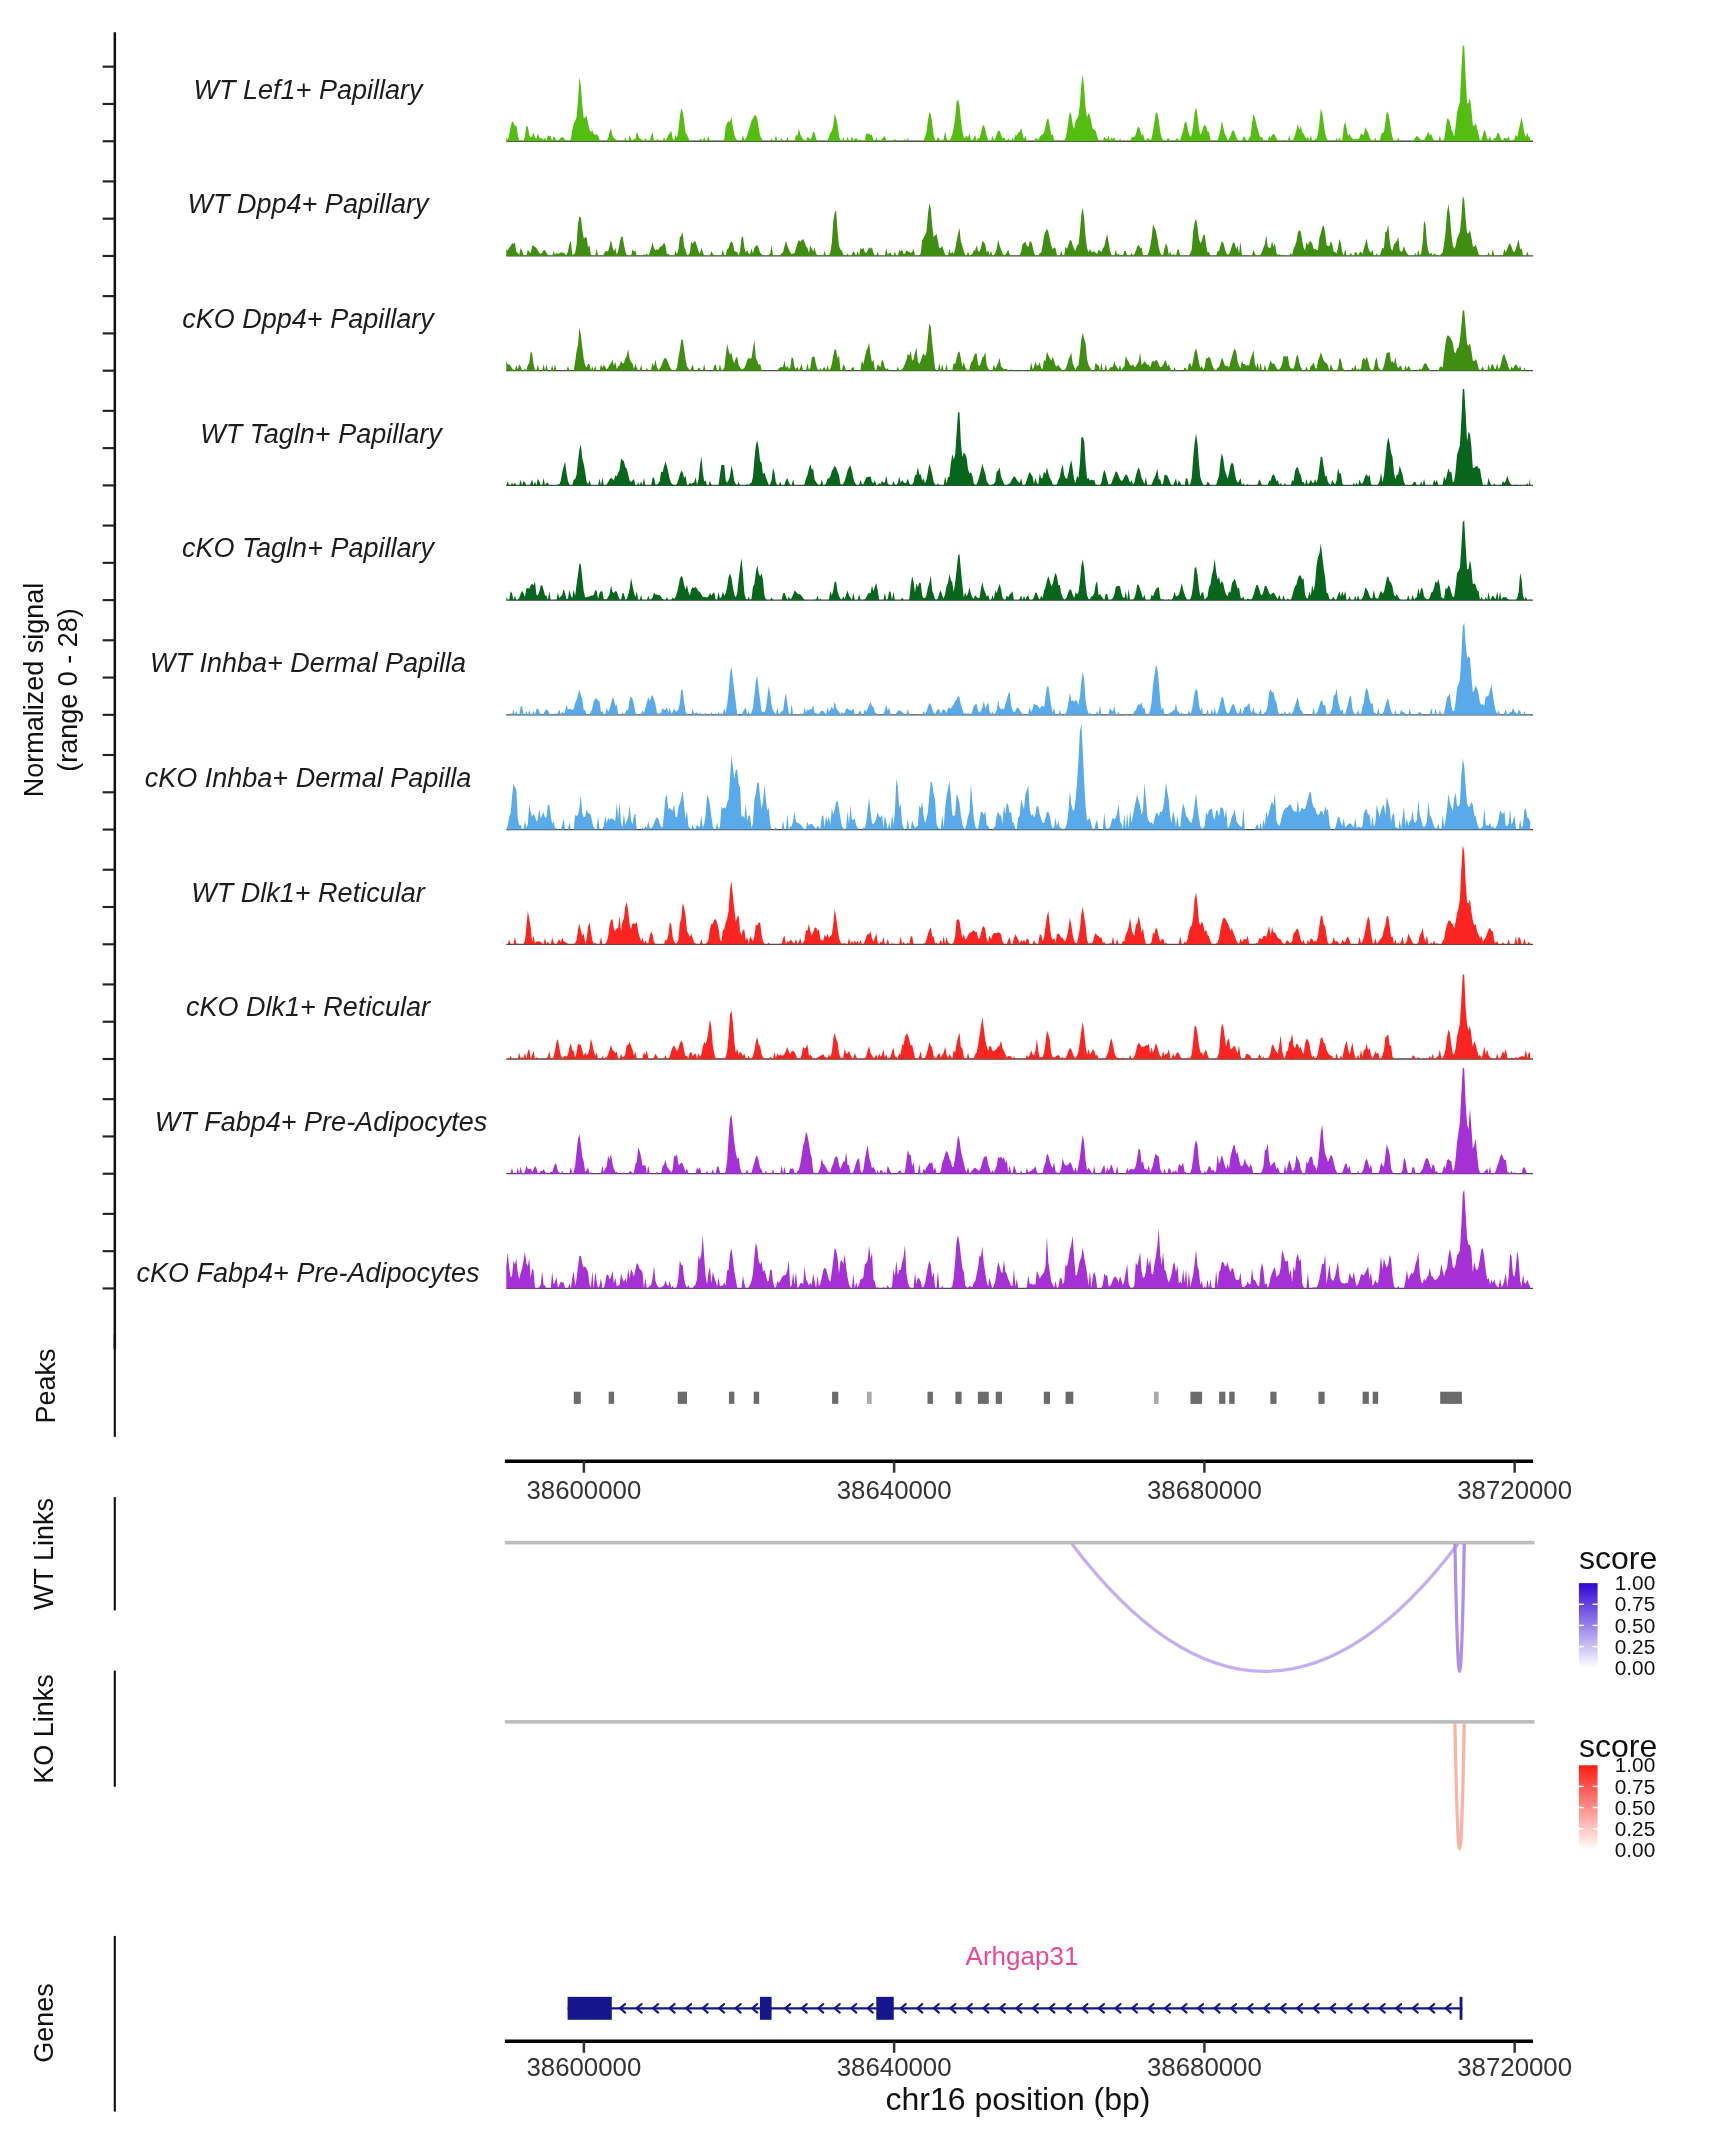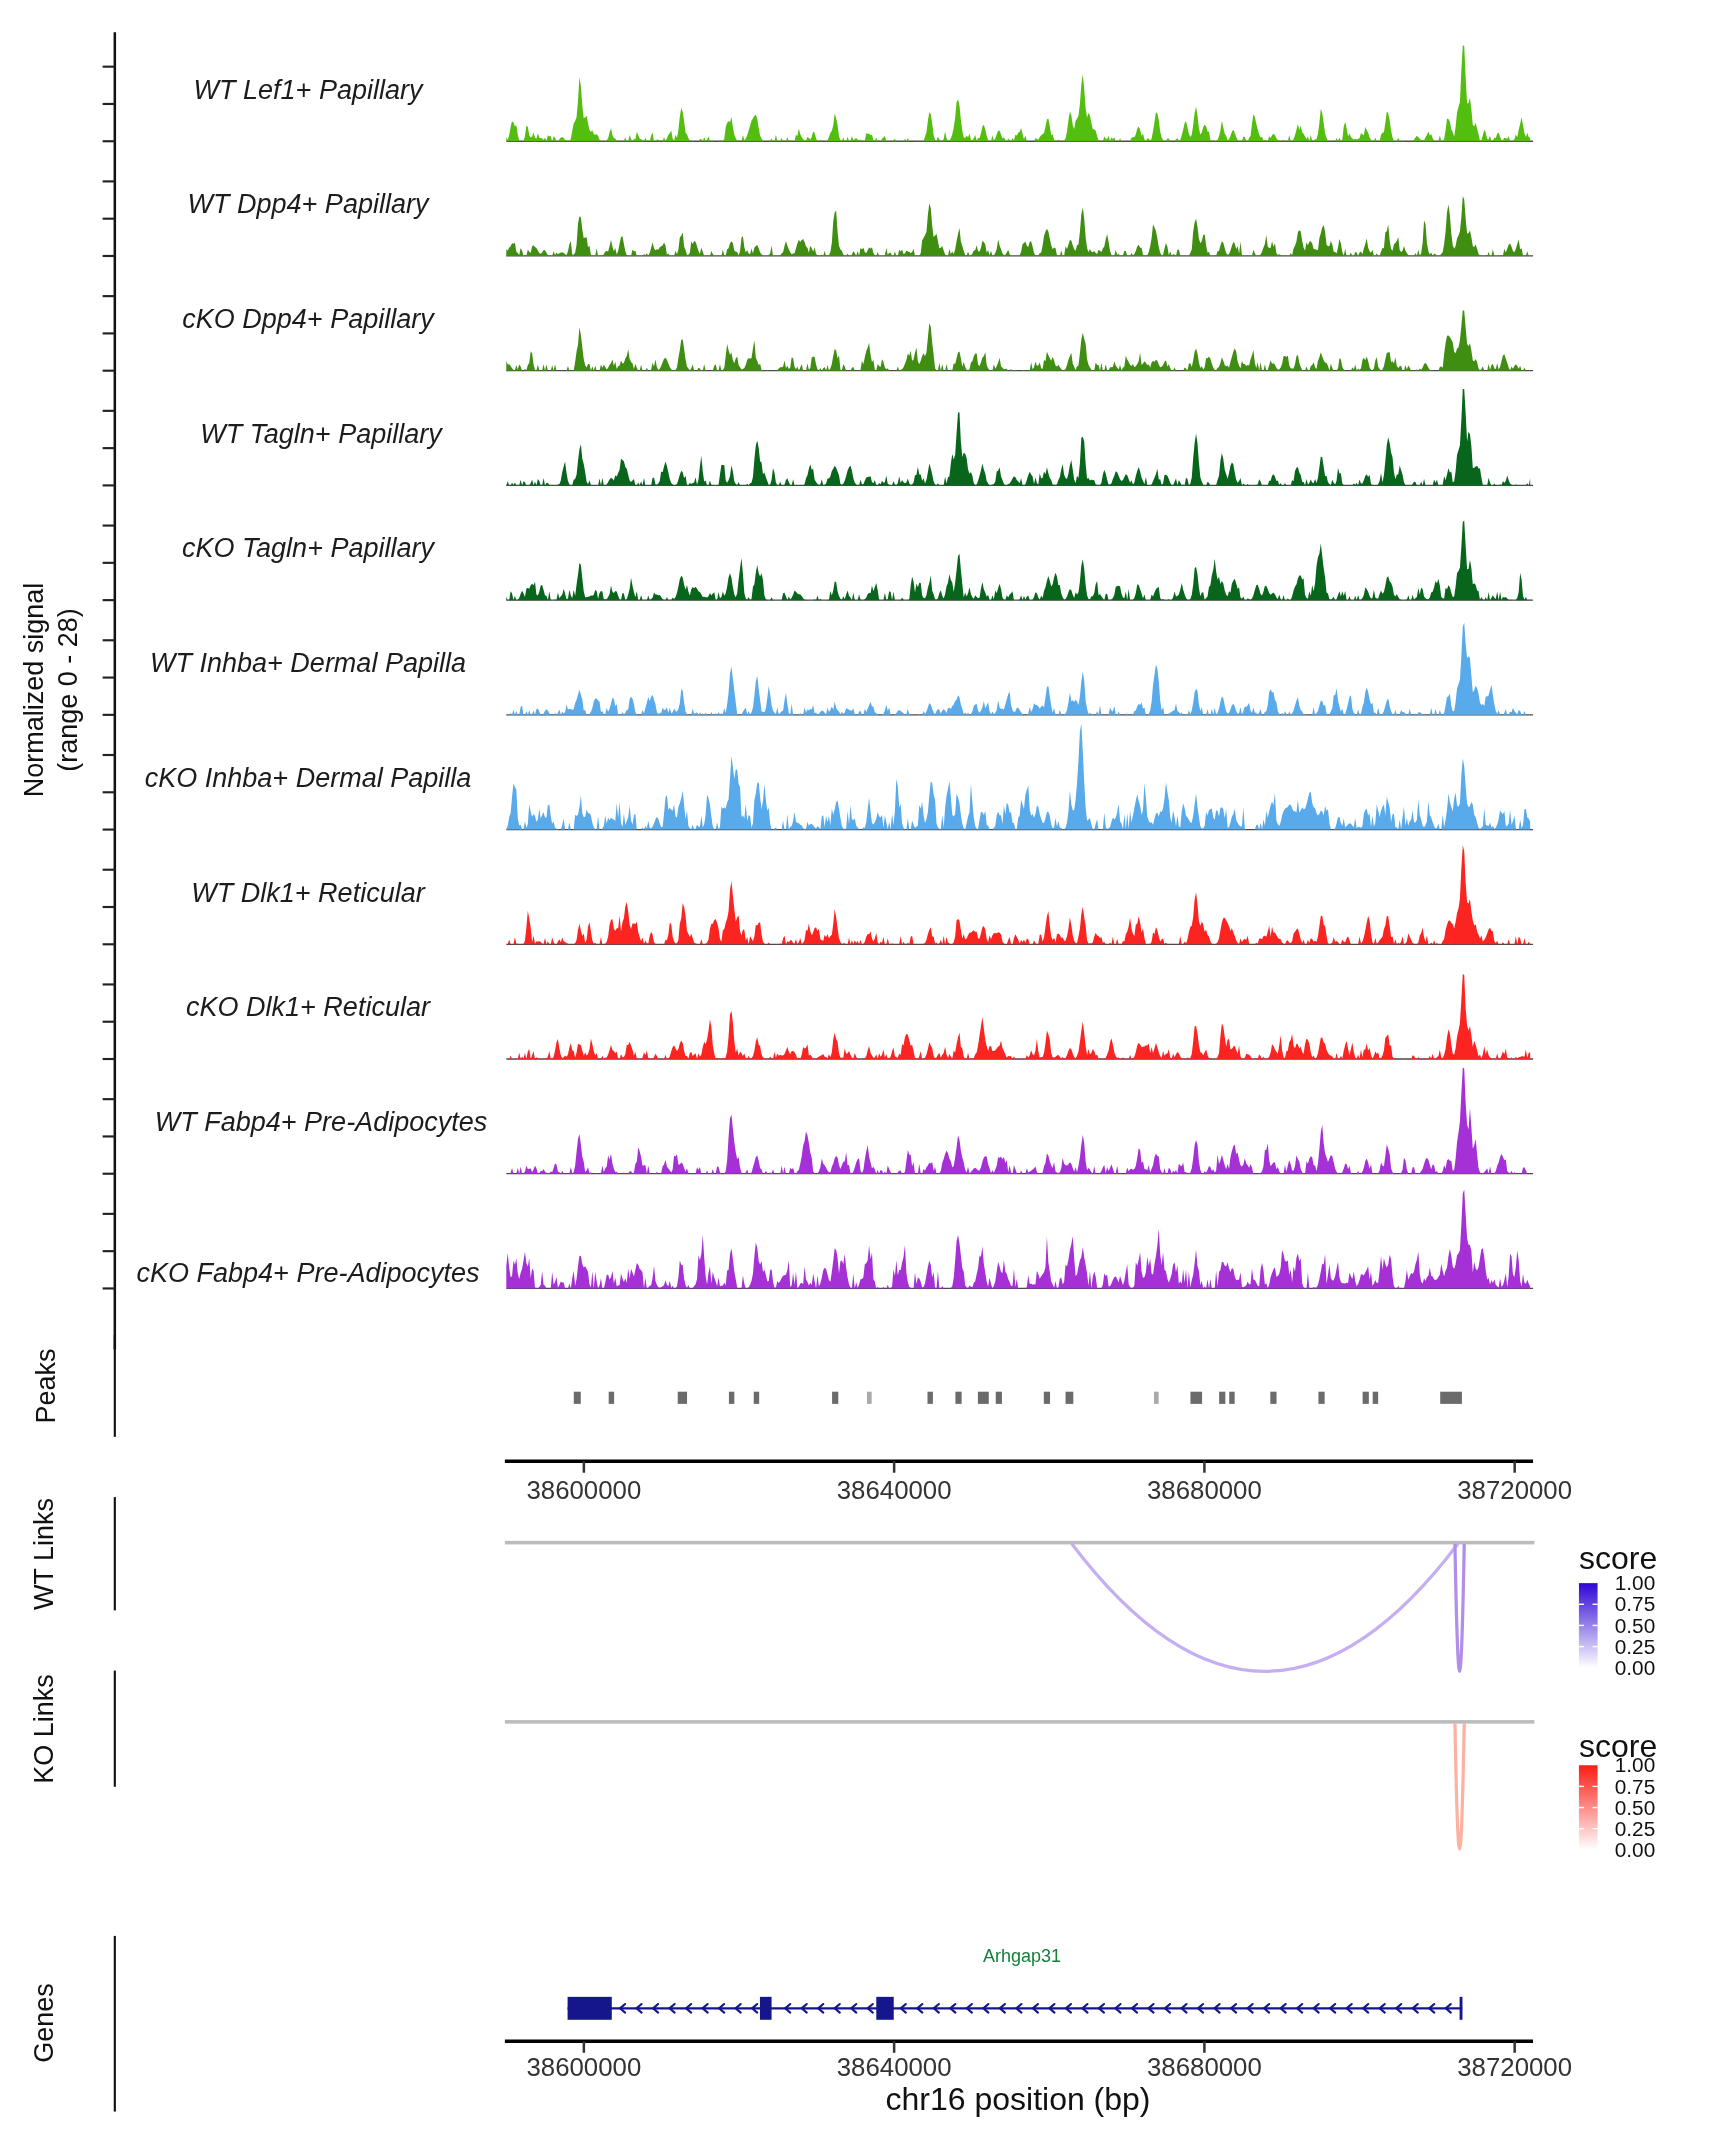--- a/index.html
+++ b/index.html
@@ -7,21 +7,21 @@
        font-family:"Liberation Sans","DejaVu Sans",sans-serif;overflow:hidden;}
   svg{position:absolute;left:0;top:0;}
   .abs{position:absolute;white-space:nowrap;}
   .ctr{transform:translate(-50%,-50%);}
   .rot{transform:translate(-50%,-50%) rotate(-90deg);}
   .track-label{position:absolute;font-size:27px;color:#1c1c1c;white-space:nowrap;
                transform:translate(-50%,-50%);font-style:italic;}
   .sect-label{font-size:27px;color:#111;text-align:center;}
   .yaxis-label{font-size:27px;color:#111;text-align:center;line-height:1.25;}
   .axis-title{font-size:32px;color:#111;}
-  .gene-name{font-size:18px;color:#15803d;text-align:right;}
+  .gene-name{font-size:26px;color:#ec4899;text-align:right;}
   .legend-title{font-size:32px;color:#111;}
 </style>
 </head>
 <body>
 
 <div class="fig">
 
   <svg id="gfx" width="1721" height="2151" viewBox="0 0 2400 3000">
       <line x1="160" y1="45" x2="160" y2="1882" stroke="#111" stroke-width="3.5"></line>
       <line x1="143" y1="93" x2="160" y2="93" stroke="#222" stroke-width="3"></line>

